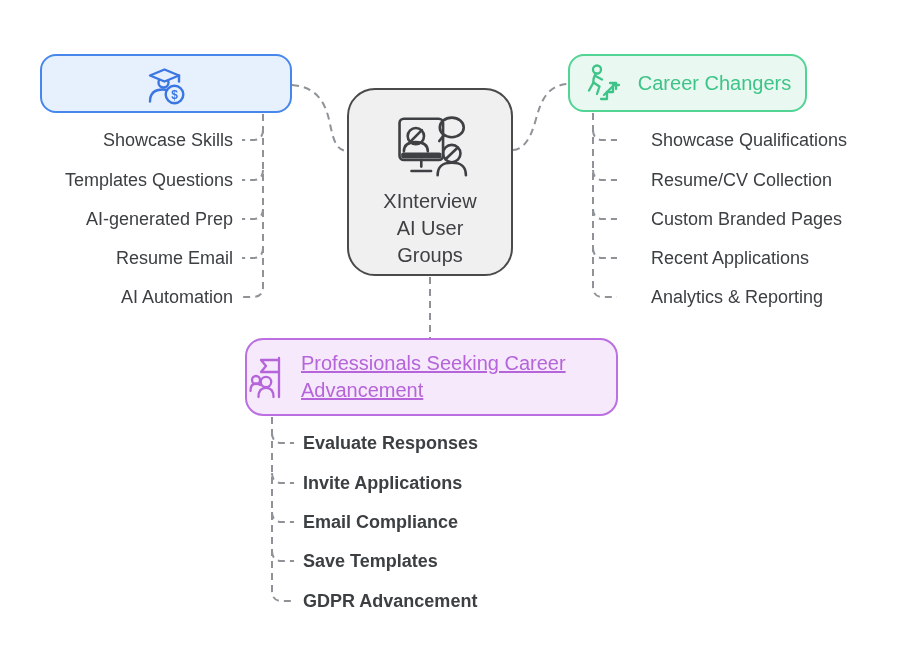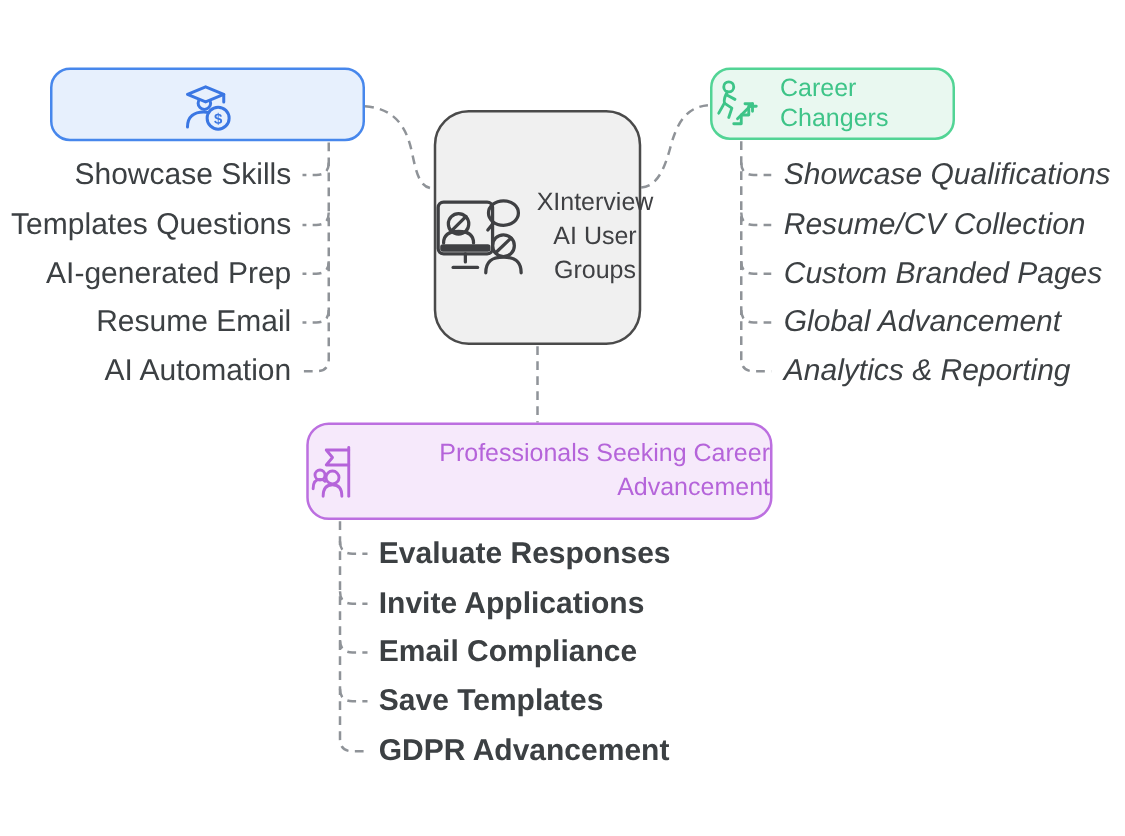--- a/index.html
+++ b/index.html
@@ -11,35 +11,35 @@
   svg.overlay { position:absolute; left:0; top:0; pointer-events:none; }
   .conn path { fill:none; stroke:var(--line,#8f9398); stroke-width:2; stroke-dasharray:7 5; }
   .node {
     position:absolute; box-sizing:border-box;
     display:flex; align-items:center; justify-content:center; gap:10px;
     border:2px solid var(--border); background:var(--bg); color:var(--accent);
     border-radius:16px;
   }
   .node-label { font-size:20px; line-height:24px; }
   #box-recent  { left:40px;  top:54px;  width:252px; height:59px; }
-  #box-career  { left:568px; top:54px;  width:196px; height:58px; }
+  #box-career  { left:568px; top:54px;  width:239px; height:58px; }
   #box-prof    { left:245px; top:338px; width:373px; height:78px; border-radius:18px; }
-  #box-prof .node-label { max-width:315px; text-align:right; line-height:27px; }
+  #box-prof .node-label { max-width:315px; text-align:left; line-height:27px;text-decoration:underline; }
   #box-center  {
     left:347px; top:88px; width:166px; height:188px; border-radius:28px;
-    flex-direction:row; gap:4px; padding-top:15px;
+    flex-direction:column; gap:4px; padding-top:15px;
   }
   #box-center .node-label { white-space:pre-line; text-align:center; line-height:27px; }
   .icon { display:block; flex:0 0 auto; }
   .list-item {
     position:absolute; transform:translateY(-50%);
-    font-size:24px; color:var(--text,#3c4043); white-space:nowrap;
+    font-size:18px; color:var(--text,#3c4043); white-space:nowrap;
   }
   .list-left  { right:667px; text-align:right; }
-  .list-right { left:627px;font-style:italic; }
+  .list-right { left:651px; }
   .list-bottom{ left:303px;font-weight:bold; }
 </style>
 </head>
 <body style="--background: #ffffff; --text: #3c4043; --line: #8f9398;">
 
 <svg class="overlay conn" width="900" height="669" viewBox="0 0 900 669">
   <path d="M292,85 C318,87 326,104 330,124 C334,143 337,150 347,151"></path>
   <path d="M513,150 C525,149 531,137 536,119 C541,100 548,85 568,84"></path>
   <path d="M430,277 V338"></path>
 
@@ -121,20 +121,20 @@
 
 <div class="list-item list-left" style="top:140px">Showcase Skills</div>
 <div class="list-item list-left" style="top:180px">Templates Questions</div>
 <div class="list-item list-left" style="top:219px">AI-generated Prep</div>
 <div class="list-item list-left" style="top:258px">Resume Email</div>
 <div class="list-item list-left" style="top:297px">AI Automation</div>
 
 <div class="list-item list-right" style="top:140px">Showcase Qualifications</div>
 <div class="list-item list-right" style="top:180px">Resume/CV Collection</div>
 <div class="list-item list-right" style="top:219px">Custom Branded Pages</div>
-<div class="list-item list-right" style="top:258px">Global Advancement</div>
+<div class="list-item list-right" style="top:258px">Recent Applications</div>
 <div class="list-item list-right" style="top:297px">Analytics &amp; Reporting</div>
 
 <div class="list-item list-bottom" style="top:443px">Evaluate Responses</div>
 <div class="list-item list-bottom" style="top:483px">Invite Applications</div>
 <div class="list-item list-bottom" style="top:522px">Email Compliance</div>
 <div class="list-item list-bottom" style="top:561px">Save Templates</div>
 <div class="list-item list-bottom" style="top:601px">GDPR Advancement</div>
 
 </body></html>

